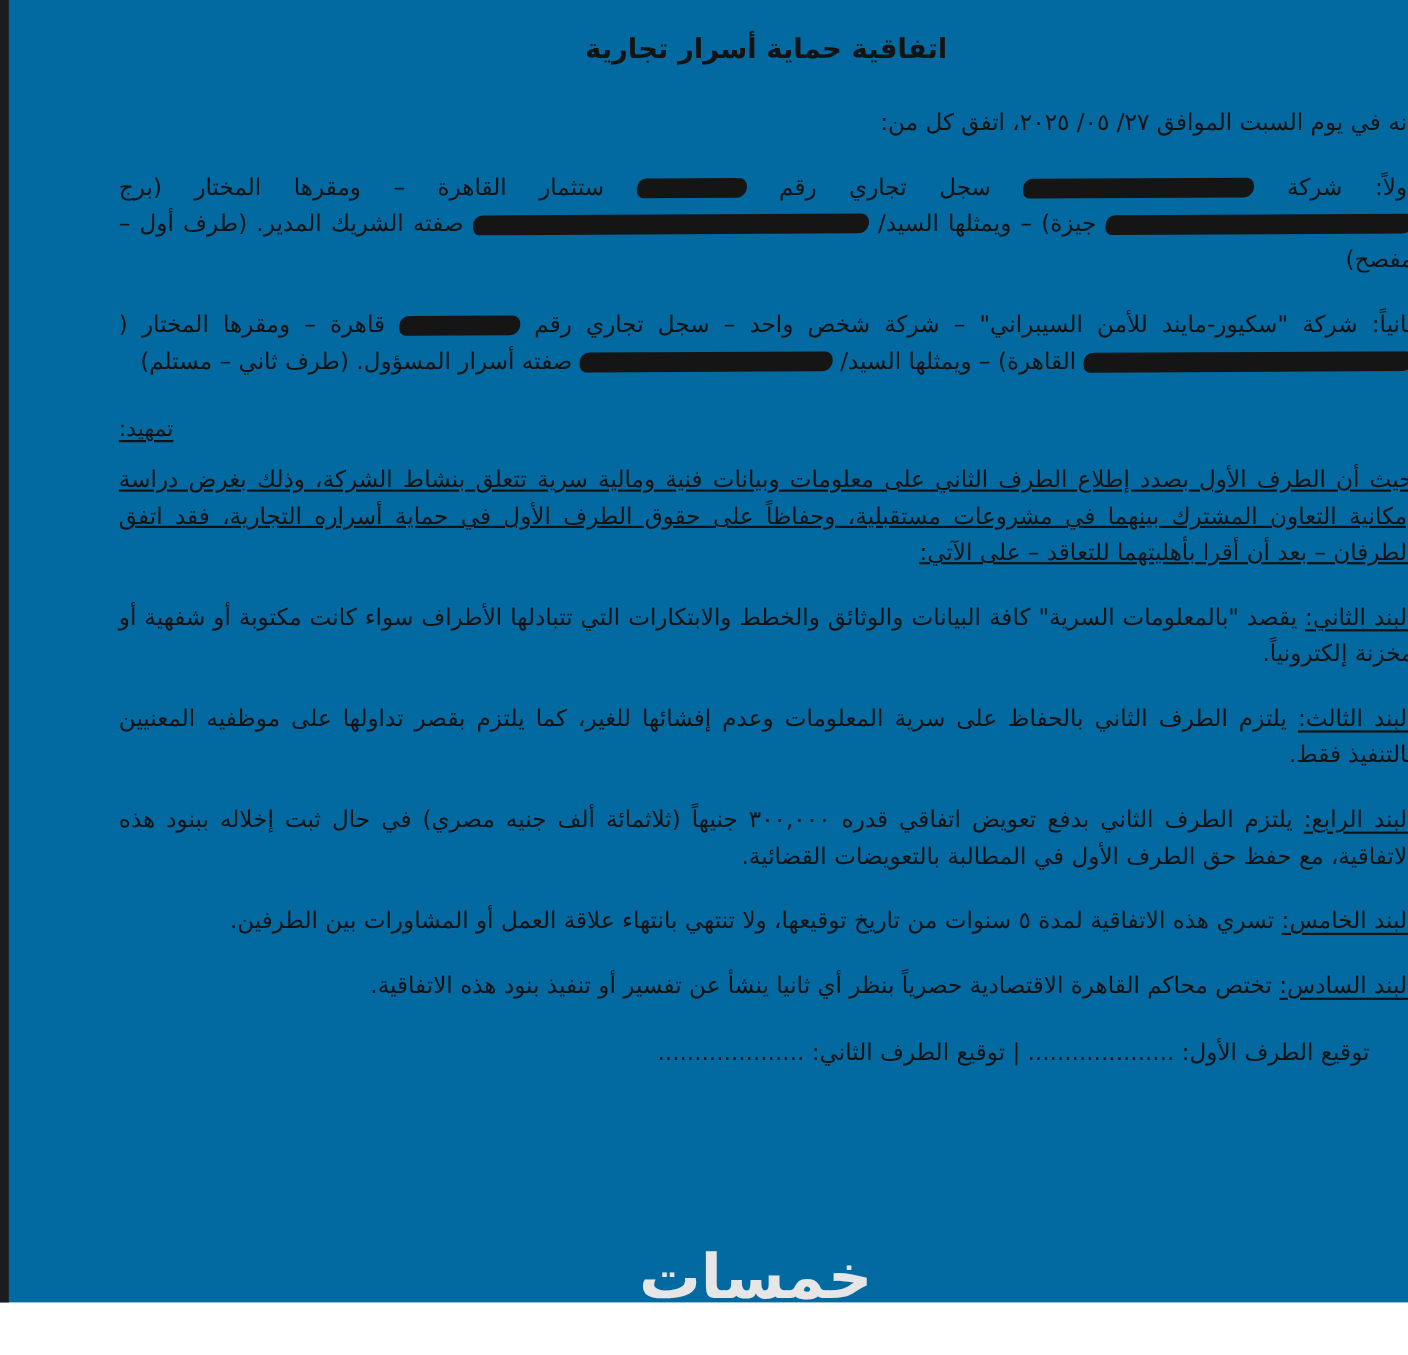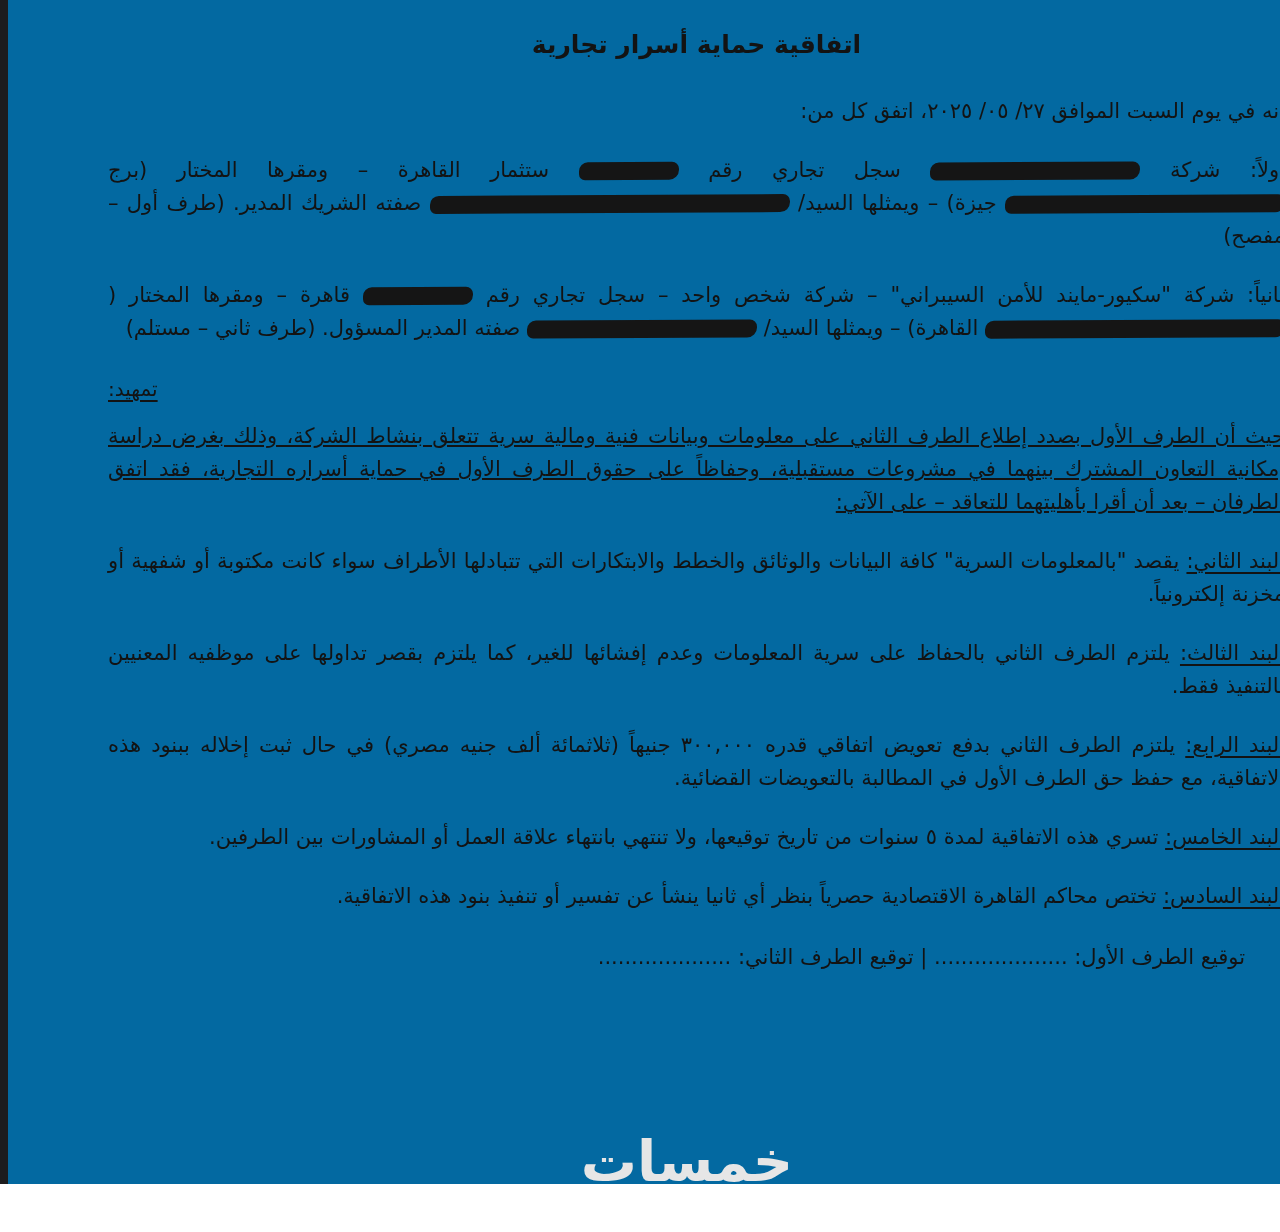--- a/index.html
+++ b/index.html
@@ -118,21 +118,21 @@
       <span>صفته الشريك المدير. (طرف أول – مفصح)</span>
     </p>
 
     <p class="para">
       <span>ثانياً: شركة "سكيور-مايند للأمن السيبراني" – شركة شخص واحد – سجل تجاري رقم</span>
       <span class="redact" style="width:110px"></span>
       <span>قاهرة – ومقرها المختار (</span>
       <span class="redact" style="width:300px"></span>
       <span>القاهرة) – ويمثلها السيد/</span>
       <span class="redact" style="width:230px"></span>
-      <span>صفته المدير المسؤول. (طرف ثاني – مستلم)</span>
+      <span>صفته أسرار المسؤول. (طرف ثاني – مستلم)</span>
     </p>
 
     <h2 class="subhead">تمهيد:</h2>
 
     <p class="para preamble">حيث أن الطرف الأول بصدد إطلاع الطرف الثاني على معلومات وبيانات فنية ومالية سرية تتعلق بنشاط الشركة، وذلك بغرض دراسة إمكانية التعاون المشترك بينهما في مشروعات مستقبلية، وحفاظاً على حقوق الطرف الأول في حماية أسراره التجارية، فقد اتفق الطرفان – بعد أن أقرا بأهليتهما للتعاقد – على الآتي:</p>
 
 
     <p class="para">
       <span class="clause-label">البند الثاني:</span>
       <span>يقصد "بالمعلومات السرية" كافة البيانات والوثائق والخطط والابتكارات التي تتبادلها الأطراف سواء كانت مكتوبة أو شفهية أو مخزنة إلكترونياً.</span>

